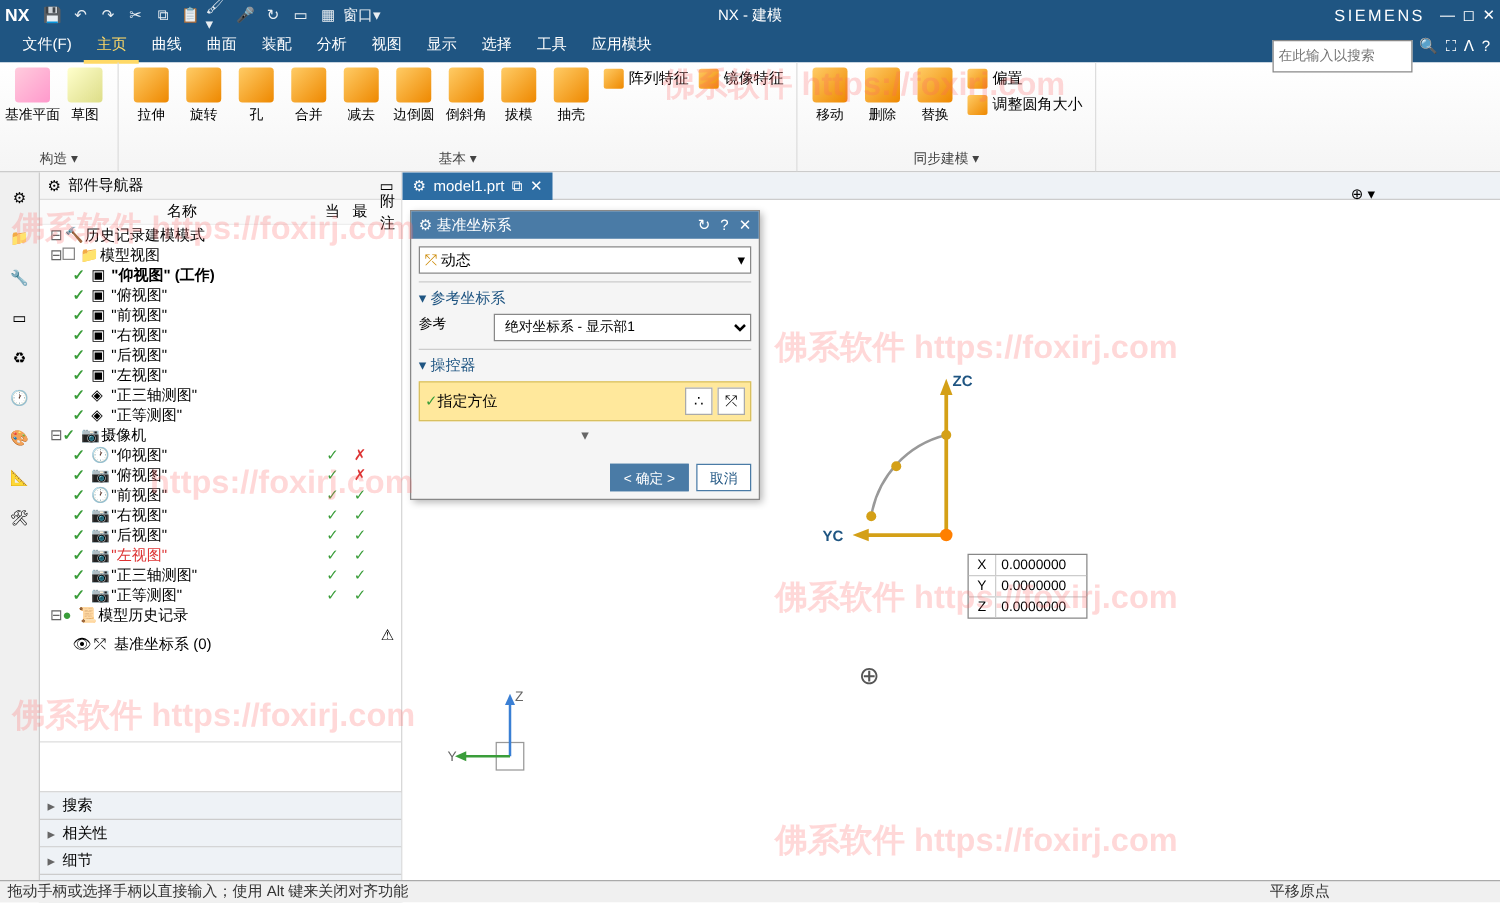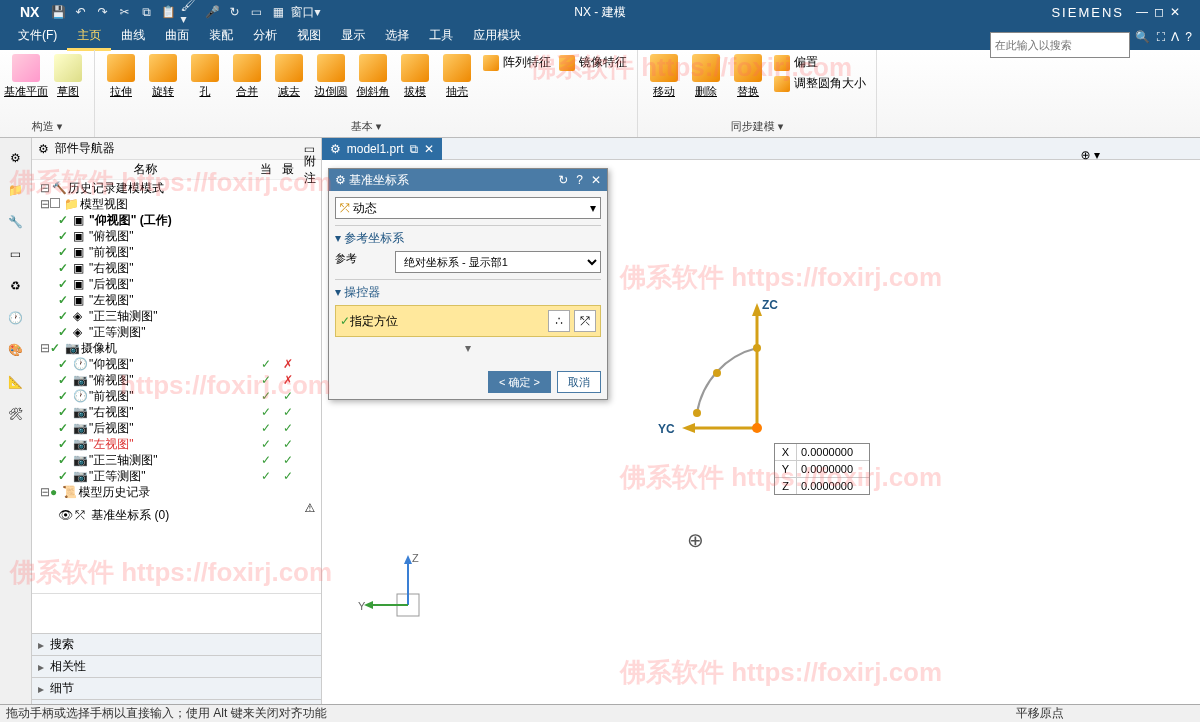--- a/index.html
+++ b/index.html
@@ -1,34 +1,34 @@
 <!DOCTYPE html>
 <html><head>
 <meta charset="utf-8">
 <style>
 * { margin:0; padding:0; box-sizing:border-box; font-family:"Microsoft YaHei",sans-serif; font-size:12px; }
 body { width:1200px; height:722px; background:#fff; overflow:hidden; position:relative; }
-.titlebar { height:24px; background:#1f5582; display:flex; align-items:center; color:#fff; padding:0 20px; }
+.titlebar { height:24px; background:#1f5582; display:flex; align-items:center; color:#fff; padding:0 4px; }
 .titlebar .nx { font-weight:bold; font-size:14px; margin-right:8px; }
 .titlebar .qtool { width:20px; height:20px; display:inline-flex; align-items:center; justify-content:center; margin:0 1px; opacity:.9; cursor:pointer; }
 .titlebar .wintext { position:absolute; left:50%; transform:translateX(-50%); font-size:12px; }
 .titlebar .brand { margin-left:auto; font-size:13px; letter-spacing:2px; margin-right:12px; }
 .titlebar .winbtns { display:flex; gap:6px; }
 .menubar { height:26px; background:#1f5582; display:flex; align-items:center; color:#fff; padding:0 8px; }
 .menubar .mitem { padding:4px 10px; cursor:pointer; }
 .menubar .mitem.active { color:#ffd966; border-bottom:3px solid #ffd966; }
 .menubar .search { margin-left:auto; display:flex; align-items:center; gap:6px; }
-.menubar .search input { width:140px; height:20px; background:#fff; border:1px solid #888; padding:12px 4px; font-size:11px;margin-top:16px; }
+.menubar .search input { width:112px; height:20px; background:#fff; border:1px solid #888; padding:12px 4px; font-size:11px;margin-top:16px; }
 .ribbon { height:88px; background:linear-gradient(#fff,#f5f5f5); border-bottom:1px solid #bbb; display:flex; }
 .rgroup { display:flex; flex-direction:column; padding:2px 6px; border-right:1px solid #ddd; }
 .rgroup .tools { display:flex; gap:2px; flex:1; align-items:flex-start; }
 .rgroup .glabel { text-align:center; font-size:11px; color:#444; padding:1px 0; }
 .rbtn { display:flex; flex-direction:column; align-items:center; width:40px; padding:2px; cursor:pointer; border-radius:3px; }
 .rbtn .ricon { width:28px; height:28px; border-radius:3px; }
-.rbtn .rlabel { font-size:11px; margin-top:2px; white-space:nowrap;text-decoration:underline; }
+.rbtn .rlabel { font-size:11px; margin-top:2px; white-space:nowrap; }
 .rsmall { display:flex; align-items:center; gap:4px; padding:2px 4px; cursor:pointer; font-size:11px; }
 .rsmall .sicon { width:16px; height:16px; border-radius:2px; }
 .workarea { display:flex; height:584px; }
 .sidebar-icons { width:32px; background:#f0f0f0; border-right:1px solid #ccc; display:flex; flex-direction:column; padding-top:4px; }
 .sidebar-icons .sibtn { width:28px; height:28px; margin:2px auto; border:1px solid transparent; cursor:pointer; display:flex; align-items:center; justify-content:center; }
 .navpanel { width:290px; border-right:1px solid #ccc; display:flex; flex-direction:column; background:#fff; }
 .navpanel .navhead { height:22px; background:#f5f5f5; display:flex; align-items:center; padding:0 6px; border-bottom:1px solid #ddd; }
 .navpanel .navhead .gear { margin-right:6px; }
 .navpanel .navhead .pin { margin-left:auto; }
 .navpanel .colhead { height:20px; background:#fafafa; border-bottom:1px solid #eee; display:flex; align-items:center; font-size:11px; }

